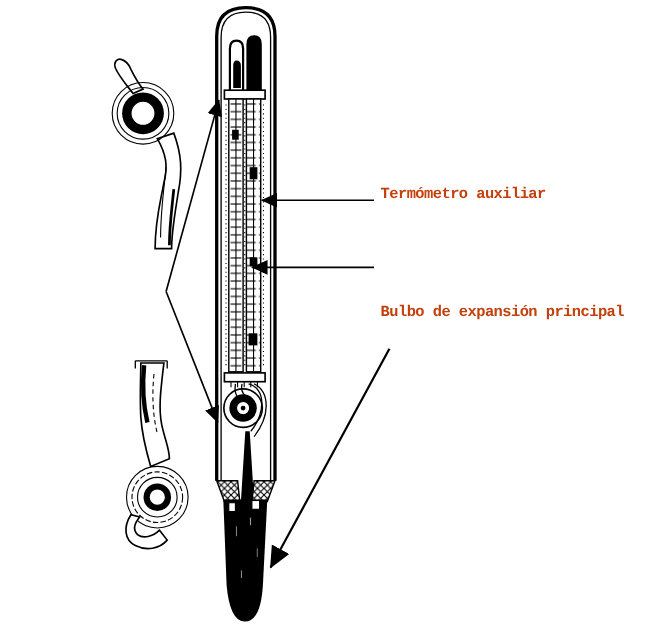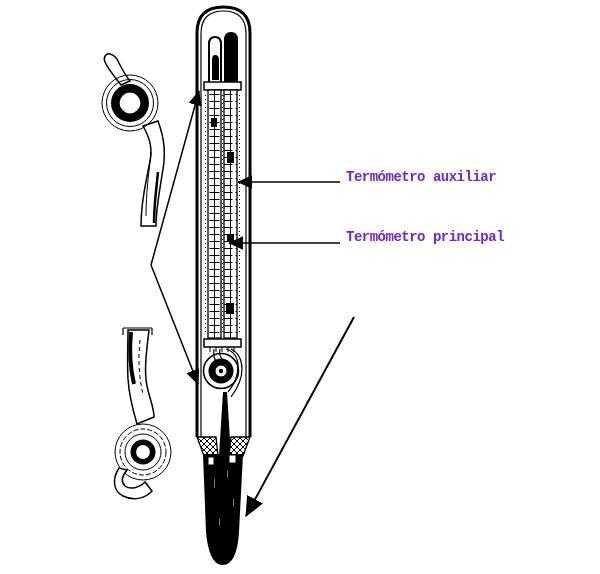--- a/index.html
+++ b/index.html
@@ -9,21 +9,21 @@
     background:#fff;
     font-family:"Liberation Mono","DejaVu Sans Mono",monospace;
     overflow:hidden;
   }
   #diagram-svg{position:absolute;left:0;top:0;}
   .lbl{
     position:absolute;
     font-size:14px;
     font-weight:bold;
     letter-spacing:-0.5px;
-    color:#6d28d9;
+    color:#c2410c;
     white-space:nowrap;
   }
   #lbl-constricciones{left:15px;top:256px;}
   #lbl-aux{left:346px;top:169px;}
   #lbl-principal{left:346px;top:229px;}
   #lbl-bulbo{left:346px;top:276px;}
 </style>
 </head>
 <body>
 
@@ -150,15 +150,15 @@
       <line x1="340" y1="243" x2="229" y2="243" stroke-width="1.5" marker-end="url(#arrowhead)"></line>
       <line x1="354" y1="317" x2="246" y2="516" stroke-width="2" marker-end="url(#arrowhead)"></line>
       <line x1="151" y1="265" x2="199" y2="91" stroke-width="1.5" marker-end="url(#arrowhead)"></line>
       <line x1="151" y1="265" x2="198" y2="384" stroke-width="1.5" marker-end="url(#arrowhead)"></line>
     </g>
   </svg>
 
 
   <div class="lbl" id="lbl-aux">Termómetro auxiliar</div>
 
-  <div class="lbl" id="lbl-principal">Termómetro principal</div>
 
+  <div class="lbl" id="lbl-bulbo">Bulbo de expansión principal</div>
 </div>
 
 </body></html>

